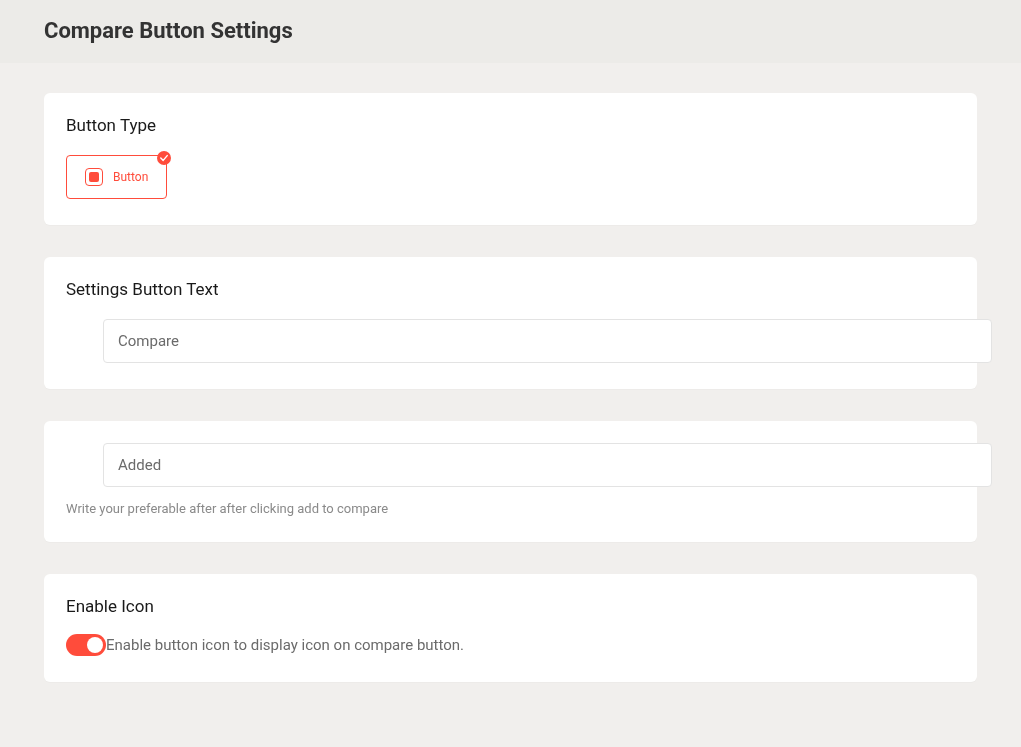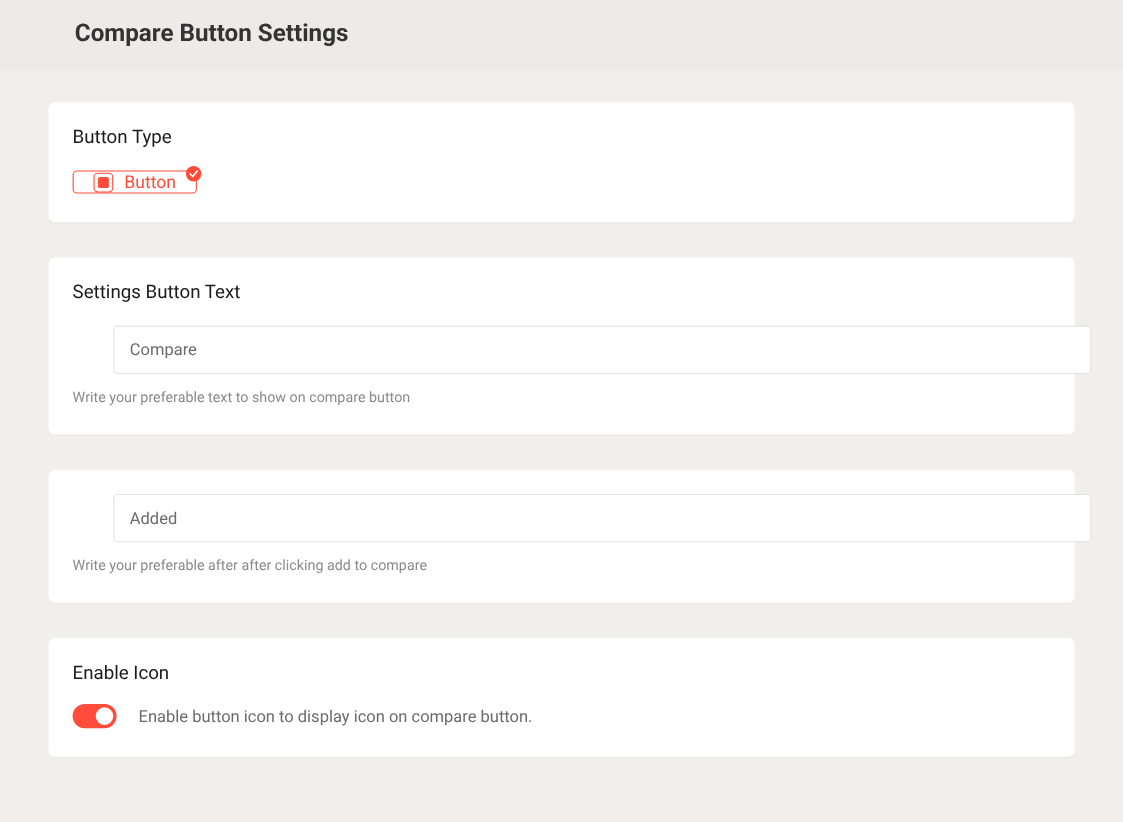--- a/index.html
+++ b/index.html
@@ -4,21 +4,21 @@
 <style>
   * { box-sizing: border-box; margin: 0; padding: 0; }
   body {
     font-family: -apple-system, BlinkMacSystemFont, "Segoe UI", Roboto, "Helvetica Neue", Arial, sans-serif;
     background: #f1efed;
     color: #333;
     font-size: 14px;
   }
   .header {
     background: #ecebe8;
-    padding: 18px 44px 20px 68px;
+    padding: 18px 44px 20px 44px;
   }
   .header h1 {
     font-size: 22px;
     font-weight: 700;
     color: #333333;
   }
   .content {
     padding: 30px 44px;
   }
   .card {
@@ -37,25 +37,25 @@
   .card-title.mb-sm { margin-bottom: 18px; }
   .option-row {
     display: flex;
     gap: 16px;
   }
   .option-box {
     position: relative;
     display: flex;
     align-items: center;
     gap: 10px;
-    padding: 0 18px;
+    padding: 12px 18px;
     border: 1px solid #e6e6e6;
     border-radius: 4px;
     cursor: pointer;
-    font-size: 16px;
+    font-size: 12px;
     color: #333;
     background: #fff;
     min-width: 88px;
   }
   .option-box.selected {
     border-color: #ff4c3b;
     color: #ff4c3b;
   }
   .option-checkbox {
     width: 18px;
@@ -104,21 +104,20 @@
     margin-left: 37px;
   }
   .helper-text {
     font-size: 13px;
     color: #8a8a8a;
     margin-top: 14px;
   }
   .toggle-row {
     display: flex;
     align-items: center;
-    gap: 20px;
   }
   .toggle {
     position: relative;
     width: 40px;
     height: 22px;
     background: #ff4c3b;
     border-radius: 11px;
     cursor: pointer;
     flex: 0 0 auto;
   }
@@ -158,21 +157,20 @@
             <span class="option-checkbox-inner"></span>
           </span>
         <span>Button</span>
       </div>
     </div>
   </div>
 
   <div class="card">
     <div class="card-title">Settings Button Text</div>
     <input type="text" class="text-input" value="Compare" style="">
-    <div class="helper-text">Write your preferable text to show on compare button</div>
   </div>
 
   <div class="card">
     <input type="text" class="text-input" value="Added" style="">
     <div class="helper-text">Write your preferable after after clicking add to compare</div>
   </div>
 
   <div class="card" style="margin-bottom:0;">
     <div class="card-title mb-sm">Enable Icon</div>
     <div class="toggle-row">

